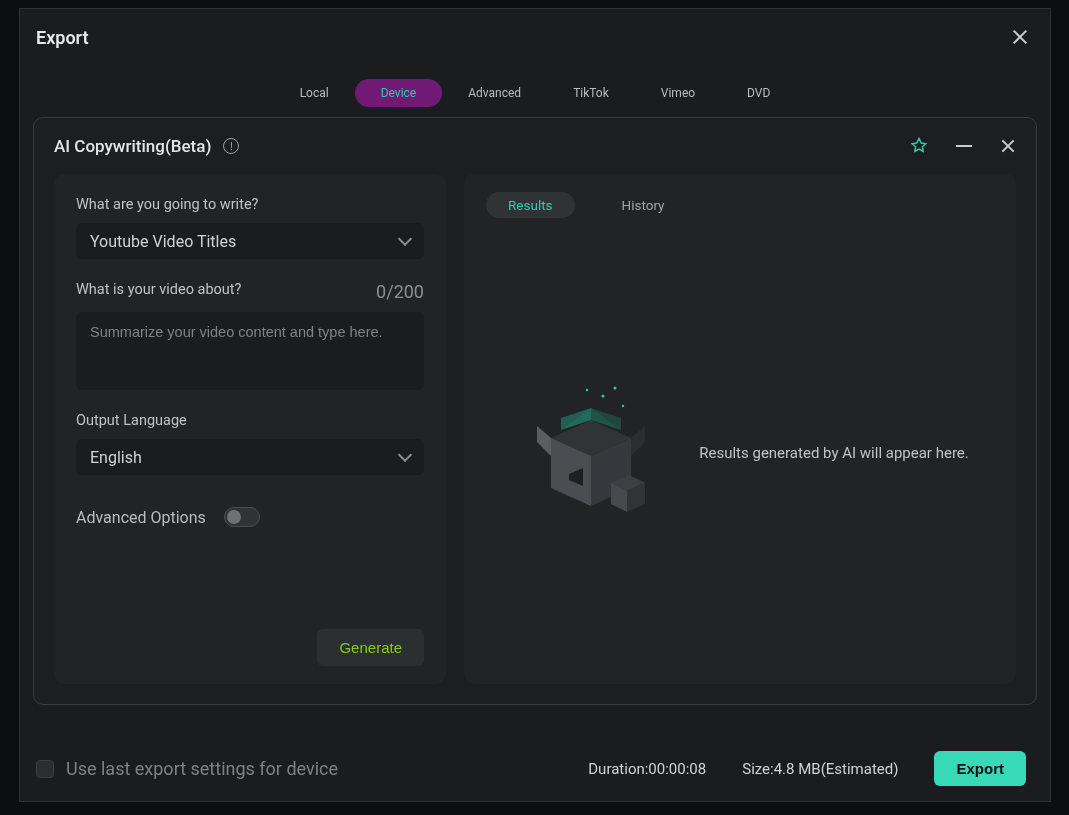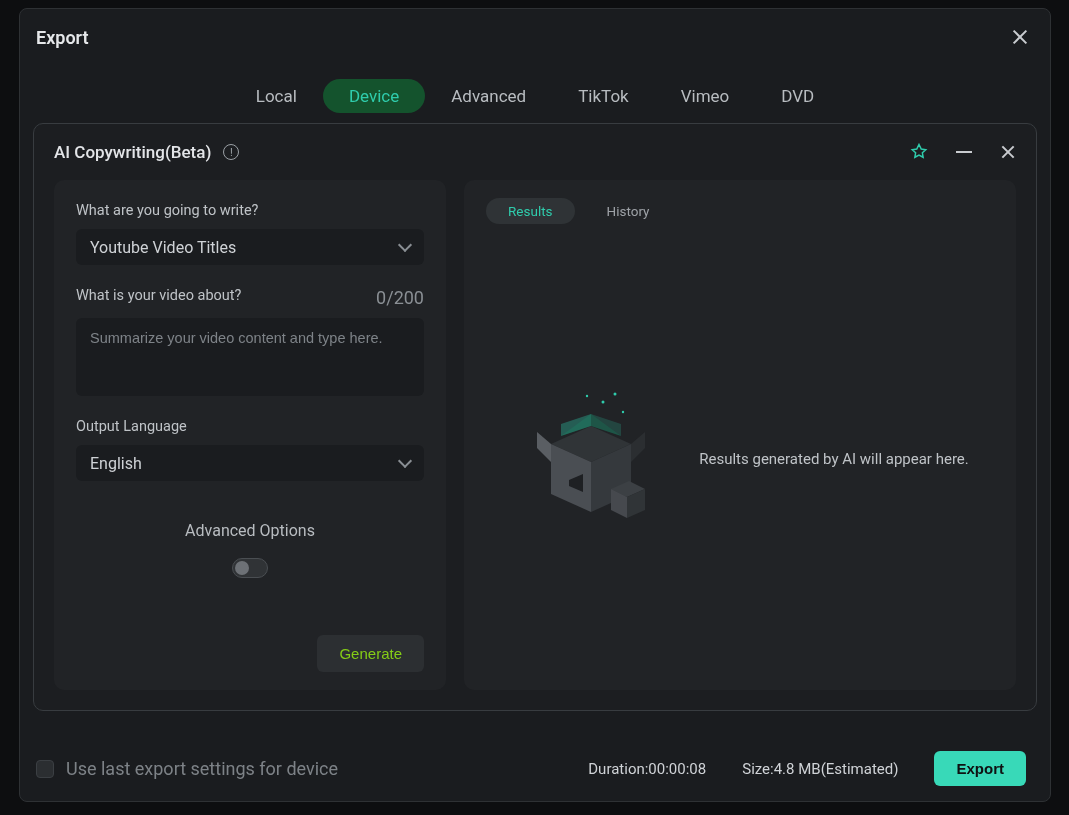--- a/index.html
+++ b/index.html
@@ -12,21 +12,21 @@
     overflow: hidden;
     position: relative;
   }
   .modal {
     position: absolute;
     left: 19px; top: 8px;
     width: 1032px;
     height: 794px;
     background: #1a1c1f;
     border: 1px solid #2e3134;
-    border-radius: 8px;
+    border-radius: 0;
     display: flex;
     flex-direction: column;
   }
   .modal-header {
     height: 56px;
     display: flex;
     align-items: center;
     justify-content: space-between;
     padding: 0 20px 0 16px;
   }
@@ -36,26 +36,26 @@
     content:""; position:absolute; left:9px; top:1px; width:2px; height:18px; background:#c9ccd0;
   }
   .modal-close::before{ transform:rotate(45deg);} .modal-close::after{ transform:rotate(-45deg);}
 
   .tabs-row {
     display:flex; justify-content:center;
     padding: 14px 0 10px;
   }
   .tabs-row .tab {
     padding: 7px 26px;
-    font-size: 17px;
+    font-size: 12px;
     color: #b8bcc0;
     border-radius: 18px;
     cursor: pointer;
   }
-  .tabs-row .tab.active { background:#14532d; color:#2fccac; }
+  .tabs-row .tab.active { background:#701a75; color:#2fccac; }
 
   .ai-panel {
     margin: 0 13px;
     border: 1px solid #383c40;
     border-radius: 10px;
     background: #1c1e21;
     padding: 18px 20px 20px;
     display: flex;
     flex-direction: column;
     height: 588px;
@@ -94,37 +94,37 @@
     padding:0 14px; color:#cfd2d6; font-size:16px; cursor:pointer;
     margin-bottom: 22px;
   }
   .chev{ width:10px;height:10px;border-right:2px solid #8a8f94;border-bottom:2px solid #8a8f94;transform:rotate(45deg);margin-top:-4px;}
   .textarea {
     background:#1a1c1f; border:none; border-radius:6px; width:100%;
     height:78px; padding:12px 14px; color:#cfd2d6; font-size:14.5px;
     resize:none; font-family:Liberation Sans, sans-serif; margin-bottom:22px;
   }
   .textarea::placeholder{ color:#7e8388; }
-  .toggle-row{ display:flex; align-items:center; gap:18px; margin-top:18px;flex-direction:column;}
+  .toggle-row{ display:flex; align-items:flex-end; gap:18px; margin-top:10px;}
   .toggle{
     width:36px;height:20px;border-radius:12px;background:#303336;
     border:1px solid #4a4e52;position:relative;cursor:pointer;
   }
   .toggle::after{content:"";position:absolute;left:2px;top:2px;width:14px;height:14px;border-radius:50%;background:#6d7176;}
   .generate-btn{
     margin-top:auto; align-self:flex-end;
     background:#2c2f32;color:#84cc16;border:none;border-radius:6px;
     padding:10px 22px;font-size:15px;font-weight:500;cursor:default;
   }
 
   .right-pane {
     flex:1; background:#212326; border-radius:10px; padding:18px 22px;
     display:flex; flex-direction:column;
   }
-  .result-tabs{ display:flex; gap:10px; align-items:center; margin-bottom:22px;}
+  .result-tabs{ display:flex; gap:25px; align-items:center; margin-bottom:22px;}
   .pill{ padding:5px 22px; border-radius:14px; font-size:13.5px; cursor:pointer;}
   .pill.active{ background:#2f3336; color:#2fccac;}
   .pill.inactive{ color:#9ea2a7;}
   .empty-area{ flex:1; display:flex; flex-direction:row; align-items:center; justify-content:center; gap:28px;}
   .empty-text{ color:#bfc3c7; font-size:15px;}
   .box-illus{ width:160px;height:150px; position:relative;}
   
   .footer-bar{
     margin-top:auto;
     height:66px; border-top:1px solid rgba(0,0,0,0);

